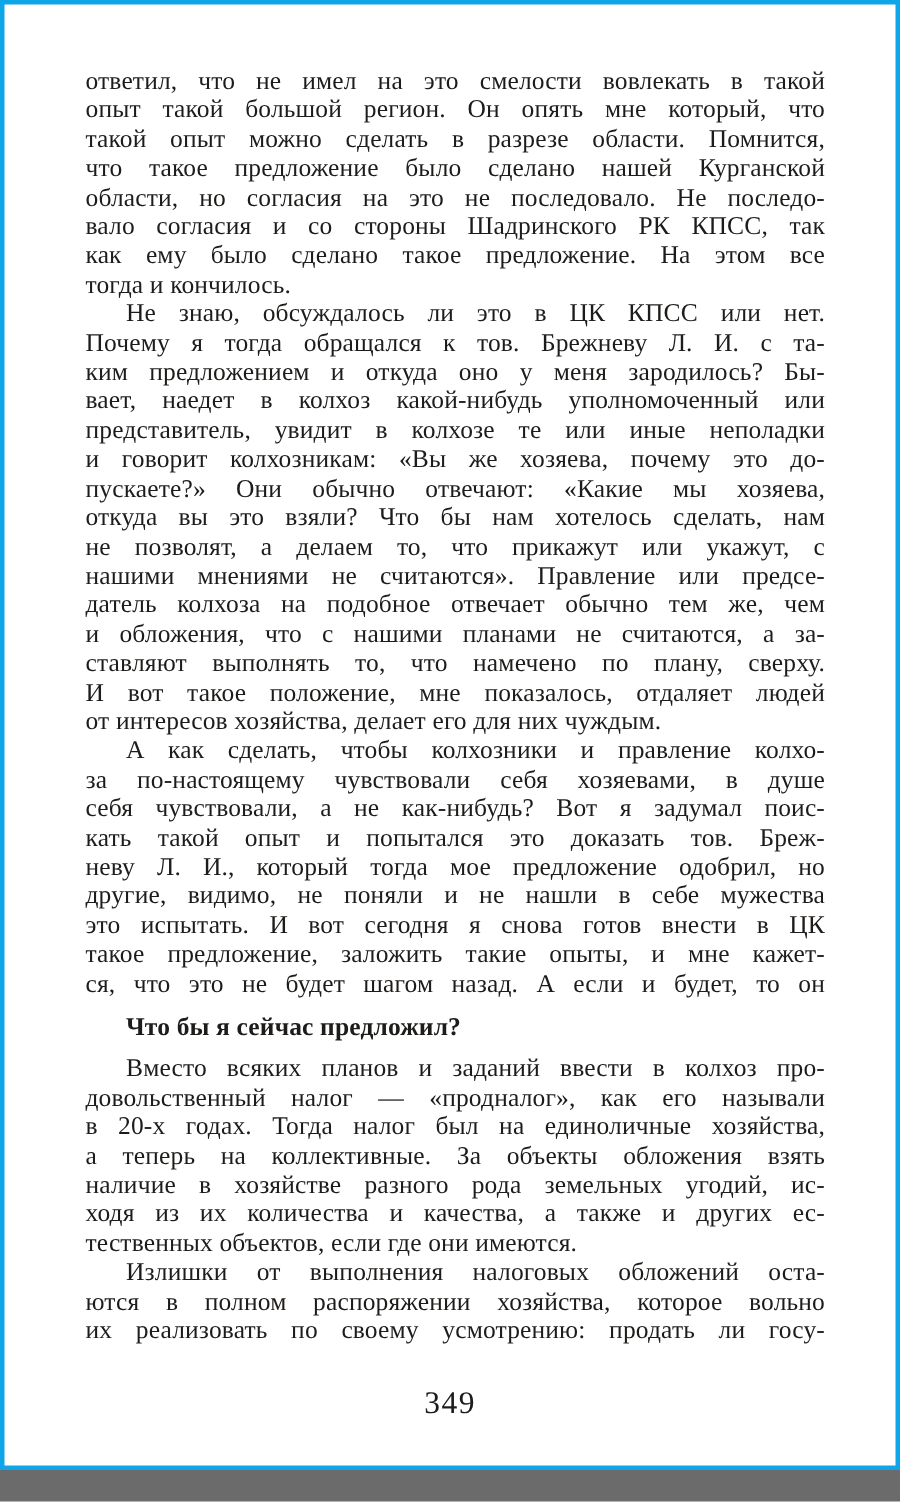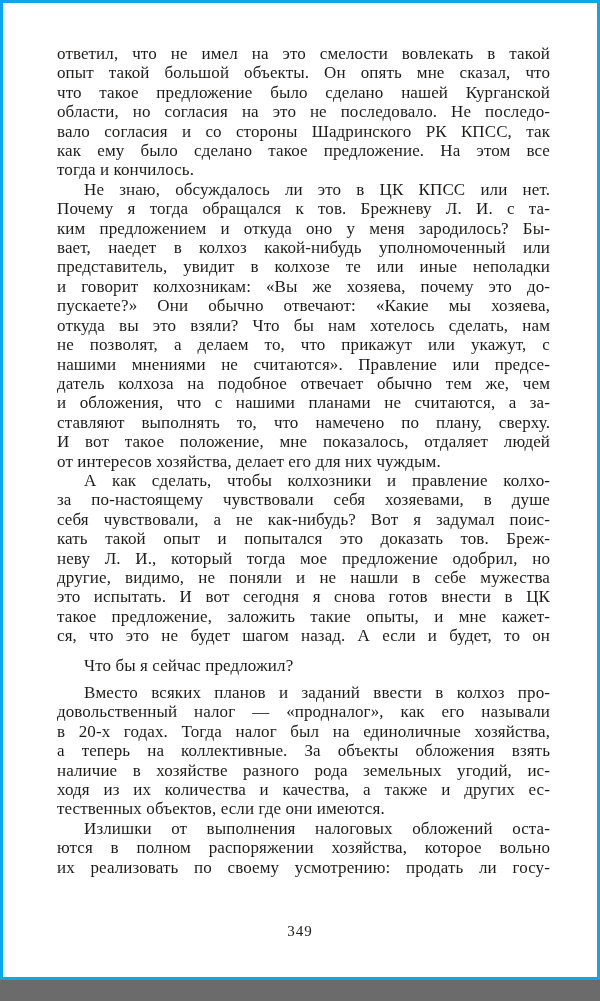--- a/index.html
+++ b/index.html
@@ -29,45 +29,46 @@
   }
   .paragraph { margin: 0; }
   .line {
     text-align: justify;
     text-align-last: justify;
     white-space: normal;
   }
   .line.last { text-align-last: left; }
   .line.first-indent { text-indent: 27px; font-family: Liberation Serif, serif; }
   .heading {
-    font-weight: 400;
+    font-weight: 700;
     padding-left: 27px;
     margin-top: 10px;
     margin-bottom: 8px;
     font-size: 17px;
   }
   .page-number {
     position: absolute;
     left: 0;
     right: 0;
     top: 920px;
     text-align: center;
-    font-size: 15px;
+    font-size: 21px;
     letter-spacing: 1px;
     color: #1e1c1a;
   }
 </style>
 </head>
 <body>
 
 <div class="page">
   <div class="text-block" id="text-block">
       <div class="paragraph">
         <div class="line">ответил, что не имел на это смелости вовлекать в такой</div>
-        <div class="line">опыт такой большой объекты. Он опять мне сказал, что</div>
+        <div class="line">опыт такой большой регион. Он опять мне который, что</div>
+        <div class="line">такой опыт можно сделать в разрезе области. Помнится,</div>
         <div class="line">что такое предложение было сделано нашей Курганской</div>
         <div class="line">области, но согласия на это не последовало. Не последо-</div>
         <div class="line">вало согласия и со стороны Шадринского РК КПСС, так</div>
         <div class="line">как ему было сделано такое предложение. На этом все</div>
         <div class="line last">тогда и кончилось.</div>
       </div>
       <div class="paragraph">
         <div class="line first-indent">Не знаю, обсуждалось ли это в ЦК КПСС или нет.</div>
         <div class="line">Почему я тогда обращался к тов. Брежневу Л. И. с та-</div>
         <div class="line">ким предложением и откуда оно у меня зародилось? Бы-</div>

